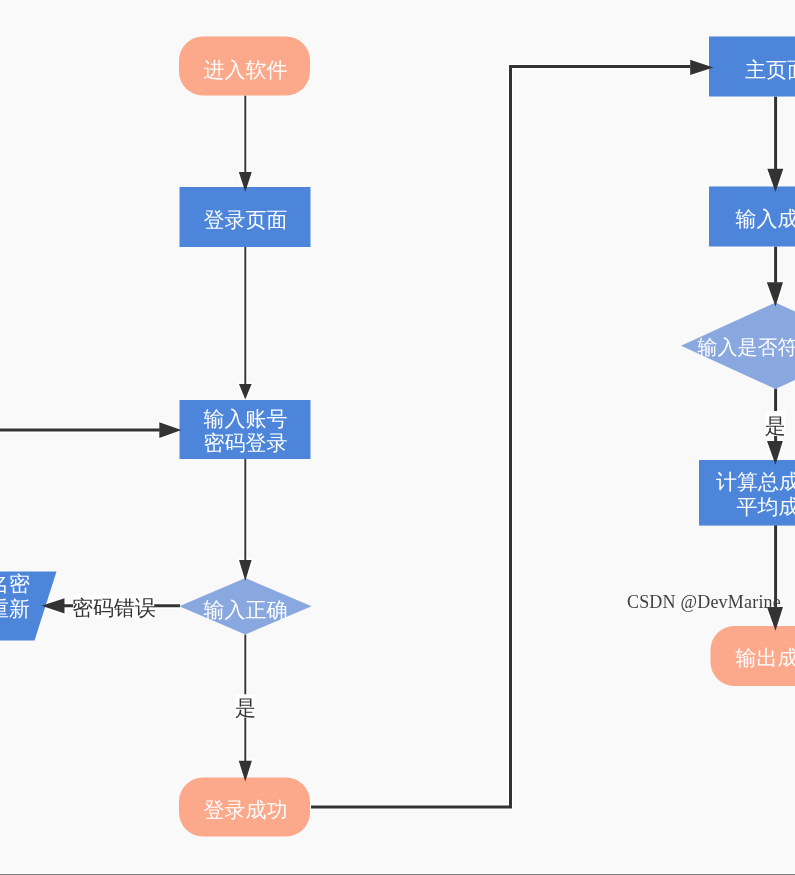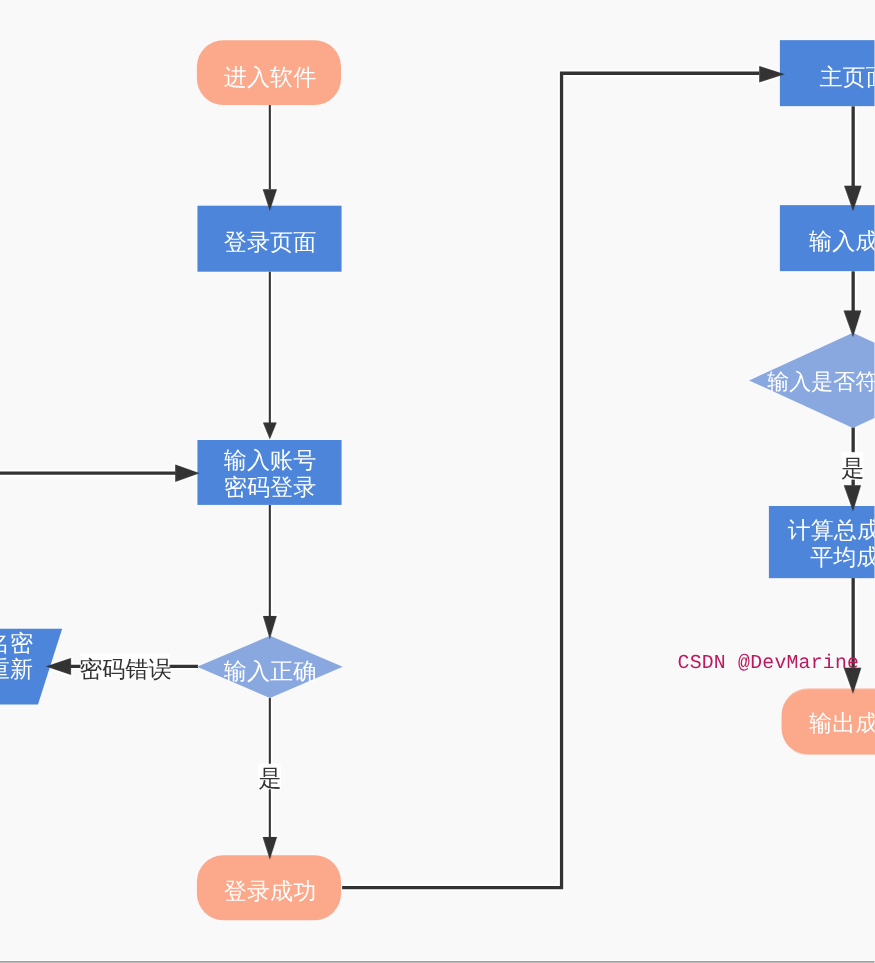--- a/index.html
+++ b/index.html
@@ -31,23 +31,23 @@
   .edge-halo{stroke:#ffffff;stroke-width:4.8;fill:none;stroke-linecap:butt;}
   .edge-halo.thick{stroke-width:6.2;}
   .edge-line{stroke:#333333;stroke-width:1.9;fill:none;}
   .edge-line.thick{stroke-width:3.0;}
   .arrow-head{fill:#333333;}
   .arrow-halo{fill:#ffffff;stroke:#ffffff;stroke-width:3.0;stroke-linejoin:miter;}
   .bottom-rule{position:absolute;left:0;top:872.5px;width:795px;height:2.5px;background:linear-gradient(to bottom,#ffffff 0px,#ffffff 0.8px,#7b7b7b 0.9px,#7b7b7b 2.5px);}
   .watermark{
     position:absolute;
     right:14px;bottom:7px;
-    font-family:Liberation Mono, monospace;
+    font-family:Liberation Serif, serif;
     font-size:18px;
-    color:#be185d;
+    color:#404040;
     letter-spacing:0.2px;
     white-space:nowrap;
     margin-left:16px;
   }
 </style>
 </head>
 <body>
 
 <div id="stage">
   <svg id="flow" width="795" height="875" viewBox="0 0 795 875">

